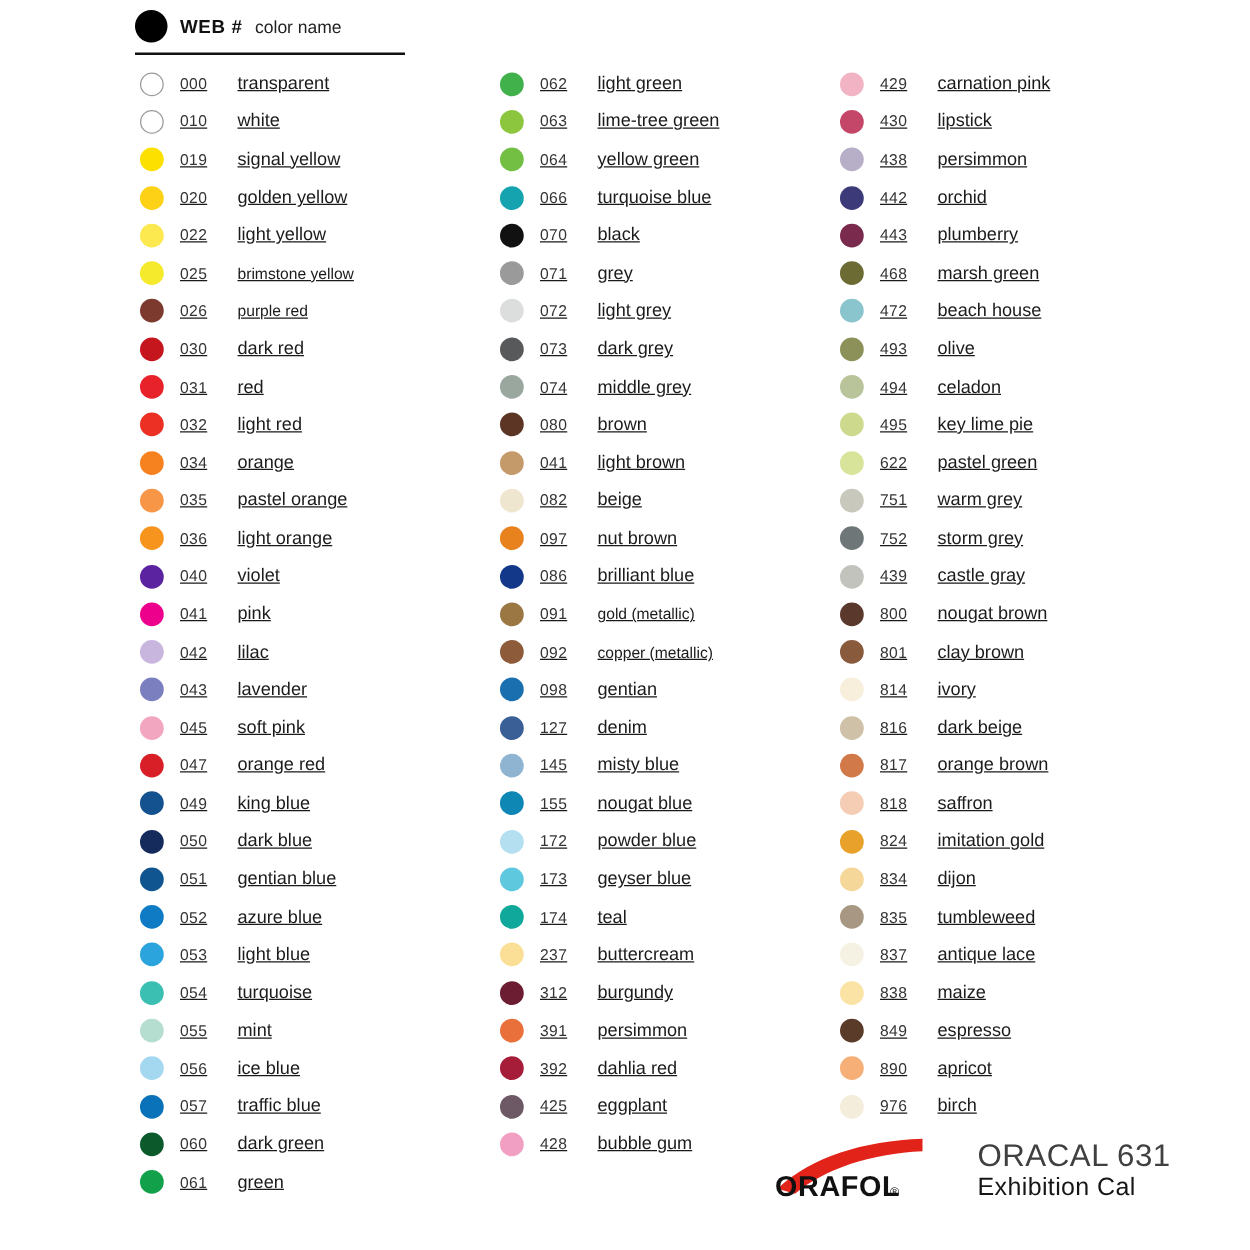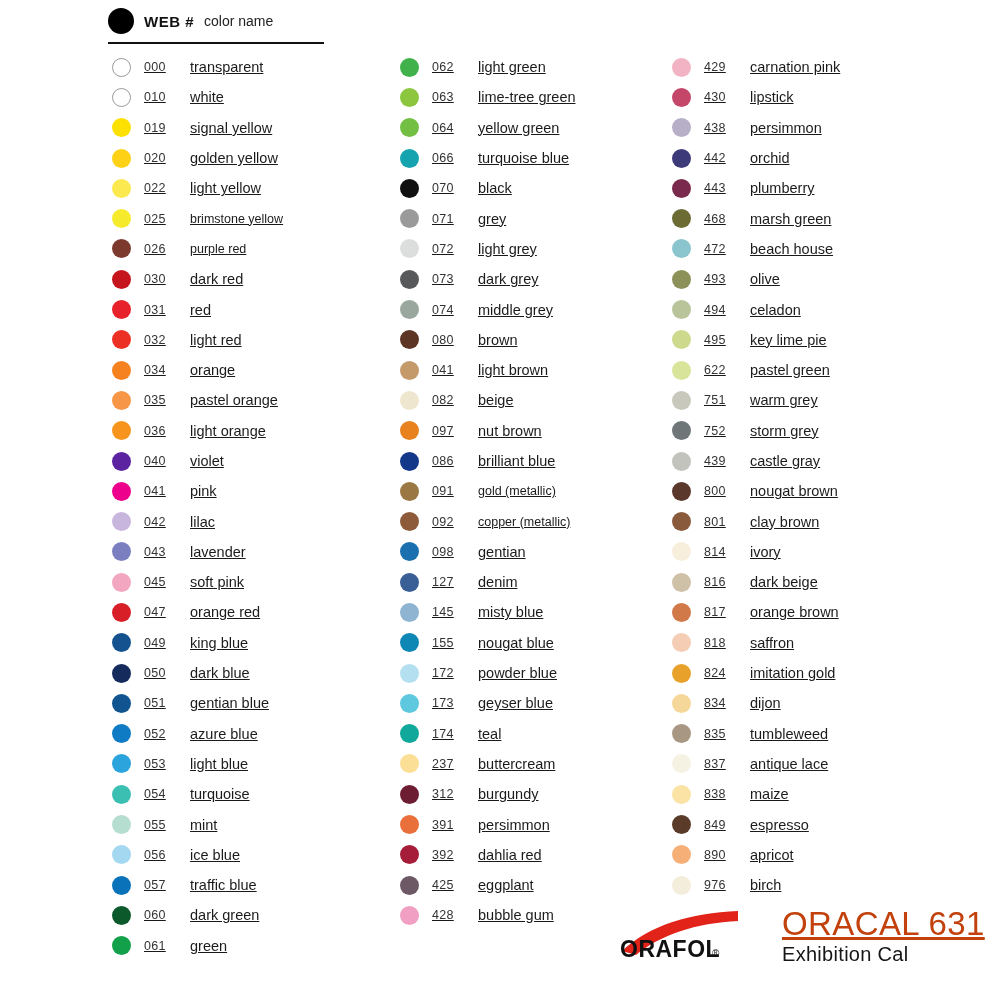--- a/index.html
+++ b/index.html
@@ -122,25 +122,24 @@
     position: absolute;
     left: 0;
     top: 0;
     width: 150px;
     height: 62px;
   }
   .logo-text-wrap {
     line-height: 1.12;
   }
   .logo-title {
-    font-size: 33px;
-    color: #c2410c;
+    font-size: 25px;
+    color: #404040;
     letter-spacing: 0.4px;
     white-space: nowrap;
-    text-decoration: underline;
   }
   .logo-sub {
     font-size: 20px;
     color: #161616;
     letter-spacing: 0.3px;
     white-space: nowrap;
   }
 </style>
 </head>
 <body>

